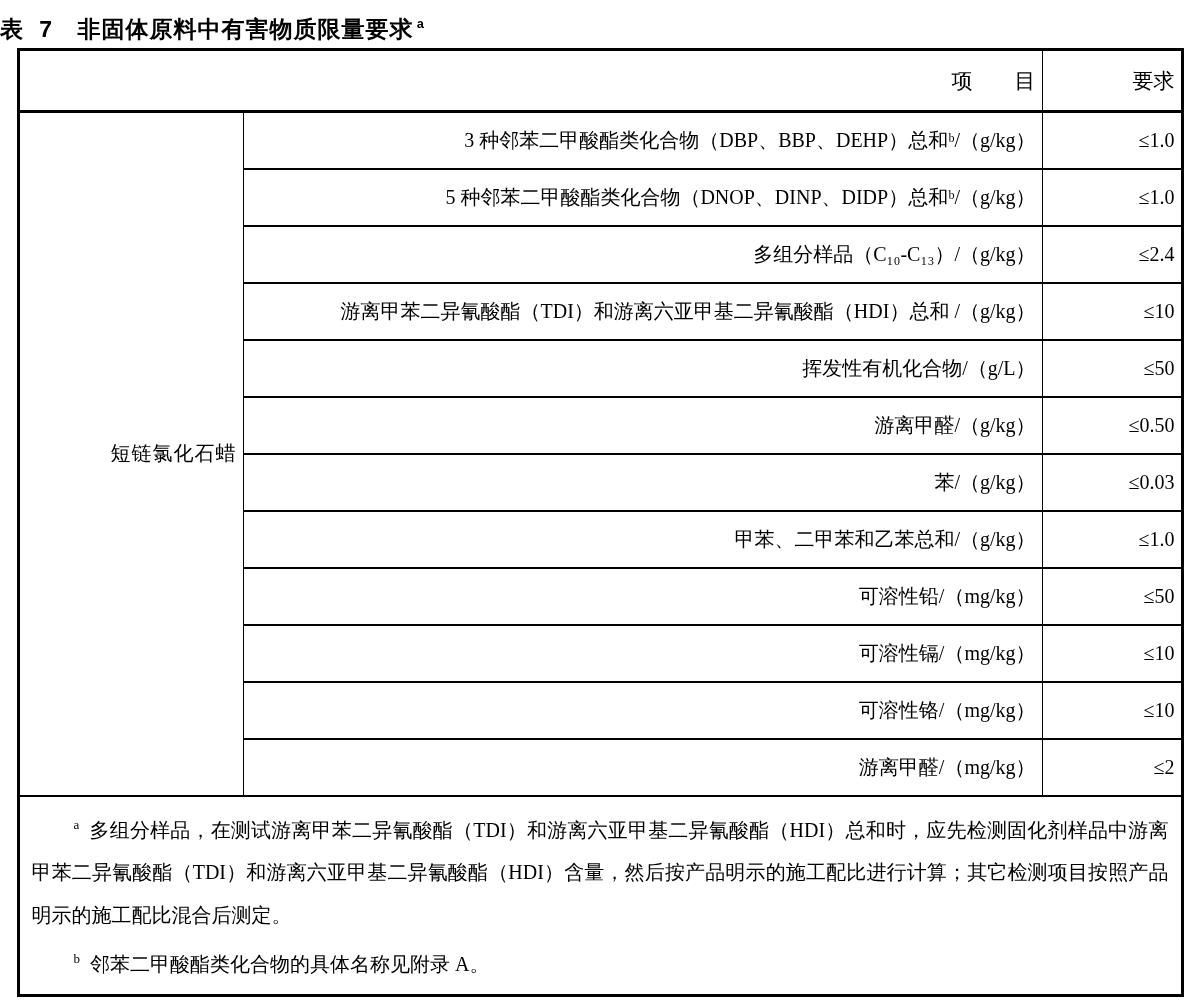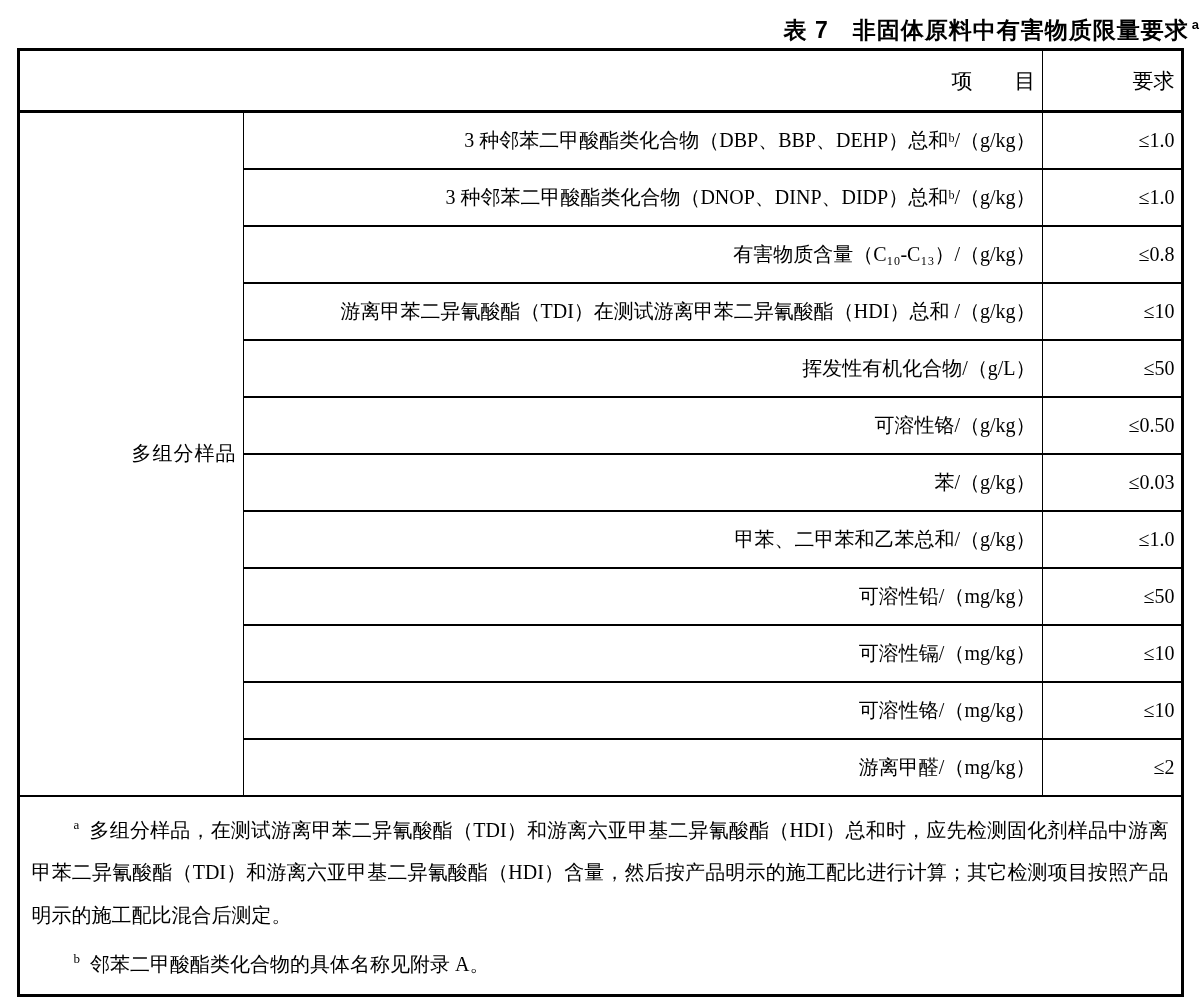--- a/index.html
+++ b/index.html
@@ -9,22 +9,22 @@
     font-family: "Liberation Serif", "DejaVu Serif", serif;
     color: #000000;
   }
   .page {
     width: 1200px;
     height: 1007px;
     background: #ffffff;
     padding-top: 8px;
   }
   .title {
-    text-align: right;
-    font-family: Liberation Sans, sans-serif;
+    text-align: left;
+    font-family: Liberation Mono, monospace;
     font-weight: 700;
     font-size: 23px;
     letter-spacing: 1px;
     height: 40px;
     line-height: 34px;
   }
   .title sup {
     font-size: 13px;
     font-weight: 700;
     margin-left: 3px;
@@ -96,42 +96,42 @@
         <col class="c3">
       </colgroup>
     <thead>
       <tr>
         <th colspan="2">项　　目</th>
         <th class="req-h">要求</th>
       </tr>
     </thead>
     <tbody>
       <tr>
-        <td class="category" rowspan="12">多组分样品</td>
+        <td class="category" rowspan="12">短链氯化石蜡</td>
         <td class="item">3 种邻苯二甲酸酯类化合物（DBP、BBP、DEHP）总和ᵇ/（g/kg）</td>
         <td class="req">≤1.0</td>
       </tr>
       <tr>
-        <td class="item">3 种邻苯二甲酸酯类化合物（DNOP、DINP、DIDP）总和ᵇ/（g/kg）</td>
+        <td class="item">5 种邻苯二甲酸酯类化合物（DNOP、DINP、DIDP）总和ᵇ/（g/kg）</td>
         <td class="req">≤1.0</td>
       </tr>
       <tr>
-        <td class="item">有害物质含量（C₁₀-C₁₃）/（g/kg）</td>
-        <td class="req">≤0.8</td>
+        <td class="item">多组分样品（C₁₀-C₁₃）/（g/kg）</td>
+        <td class="req">≤2.4</td>
       </tr>
       <tr>
-        <td class="item">游离甲苯二异氰酸酯（TDI）在测试游离甲苯二异氰酸酯（HDI）总和 /（g/kg）</td>
+        <td class="item">游离甲苯二异氰酸酯（TDI）和游离六亚甲基二异氰酸酯（HDI）总和 /（g/kg）</td>
         <td class="req">≤10</td>
       </tr>
       <tr>
         <td class="item">挥发性有机化合物/（g/L）</td>
         <td class="req">≤50</td>
       </tr>
       <tr>
-        <td class="item">可溶性铬/（g/kg）</td>
+        <td class="item">游离甲醛/（g/kg）</td>
         <td class="req">≤0.50</td>
       </tr>
       <tr>
         <td class="item">苯/（g/kg）</td>
         <td class="req">≤0.03</td>
       </tr>
       <tr>
         <td class="item">甲苯、二甲苯和乙苯总和/（g/kg）</td>
         <td class="req">≤1.0</td>
       </tr>

